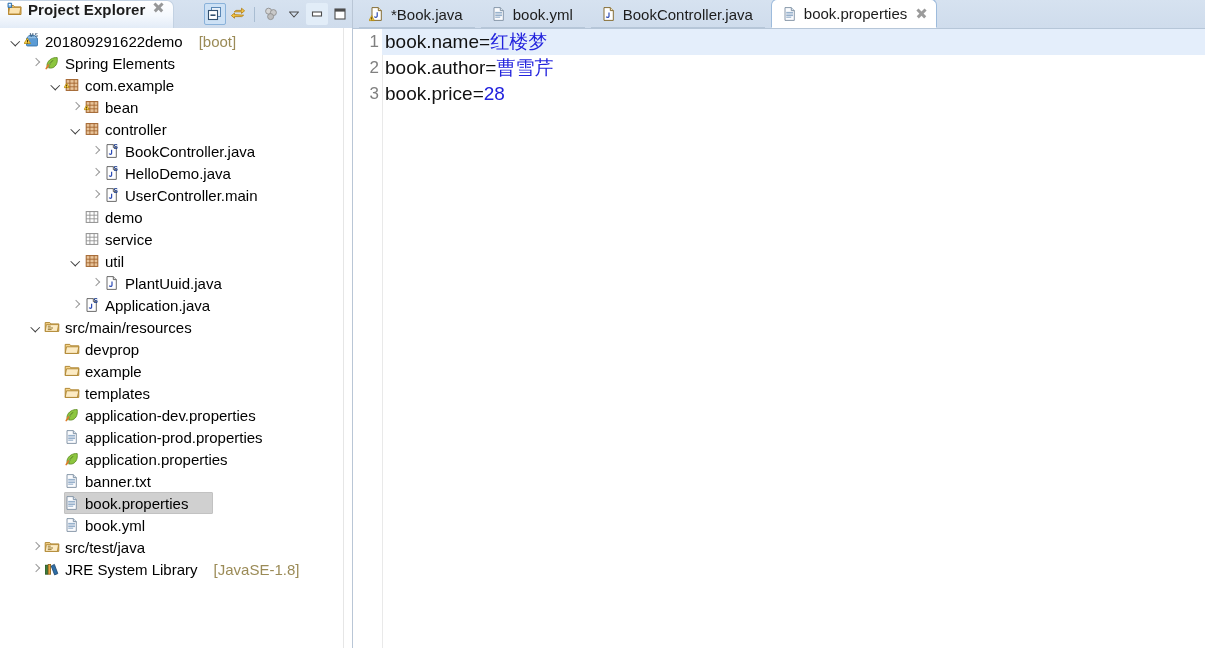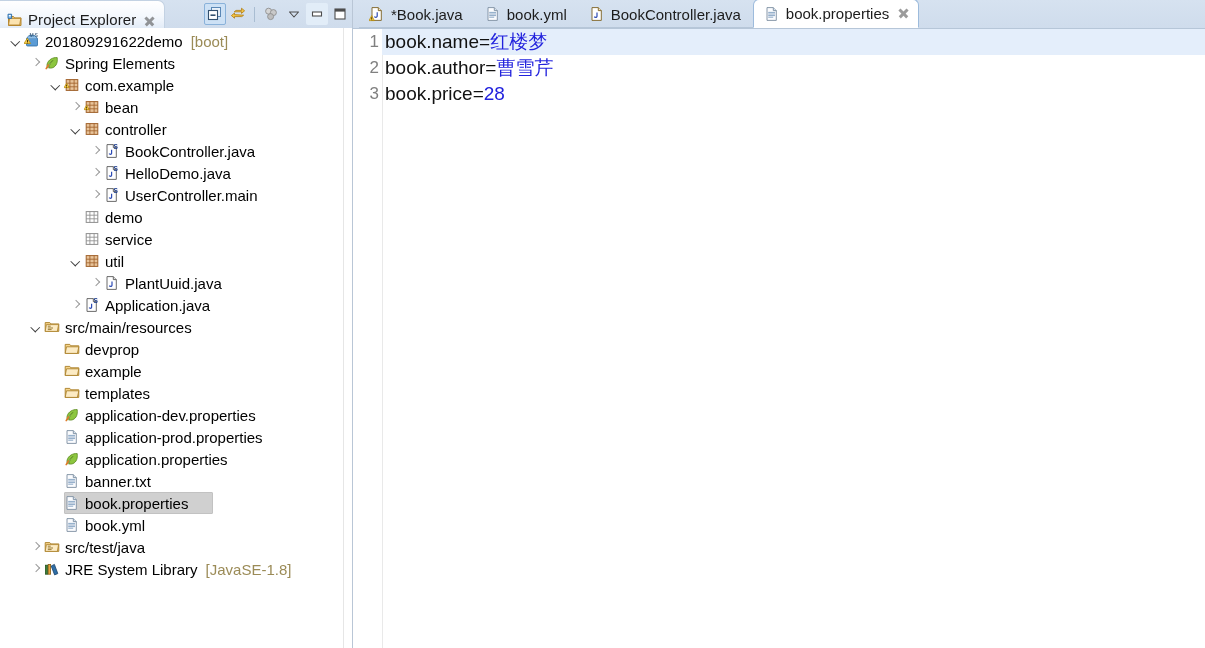--- a/index.html
+++ b/index.html
@@ -30,29 +30,30 @@
   .view-tabbar {
     position: relative;
     height: 28px;
     background: linear-gradient(to bottom, #d6e2f0 0%, #cfdcec 100%);
     display: flex;
     align-items: flex-end;
   }
   .view-tab {
     height: 28px;
     display: flex;
-    align-items: flex-end;
+    align-items: flex-start;
     padding: 0 8px 0 7px;
     background: linear-gradient(to bottom, #ffffff 0%, #f4f8fd 55%, #e3ecf7 100%);
     border-top-right-radius: 7px;
     border-top: 1px solid #c3d2e3;
     border-right: 1px solid #c3d2e3;
     font-size: 15px;
     color: #1c1c1c;
     white-space: nowrap;
+    font-weight: bold;
   }
   .view-tab .tab-label { margin: 0 7px 0 5px; letter-spacing: .1px; }
   .view-tab-close {
     width: 13px; height: 13px;
     position: relative;
     opacity: .62;
     cursor: pointer;
   }
   .view-tab-close::before, .view-tab-close::after {
     content: ""; position: absolute;
@@ -132,21 +133,21 @@
     transform: rotate(45deg);
   }
   .row .ic {
     width: 16px; height: 16px;
     flex: 0 0 16px;
     margin-right: 5px;
     position: relative;
     display: inline-block;
   }
   .row .lbl { color: #000000; }
-  .row .sub { color: #9b8b57; margin-left: 8px; }
+  .row .sub { color: #9b8b57; margin-left: 16px; }
   .row.sel > .hl {
     position: absolute;
     left: 0; top: 0; height: 22px;
     background: #d0d0d0;
     border: 1px solid #c2c2c2;
     border-radius: 1px;
     z-index: 0;
   }
   .row.sel .ic, .row.sel .lbl { position: relative; z-index: 1; }
 
@@ -176,20 +177,21 @@
     background: #ffffff;
   }
   .editor-tabbar {
     position: relative;
     height: 29px;
     background: linear-gradient(to bottom, #d6e2f0 0%, #cfdcec 100%);
     display: flex;
     align-items: flex-end;
     padding-left: 6px;
     border-bottom: 1px solid #b6c6d8;
+    gap: 6px;
   }
   .etab {
     height: 27px;
     display: flex;
     align-items: center;
     padding: 0 12px 0 10px;
     font-size: 15px;
     color: #1c1c1c;
     white-space: nowrap;
     cursor: pointer;

